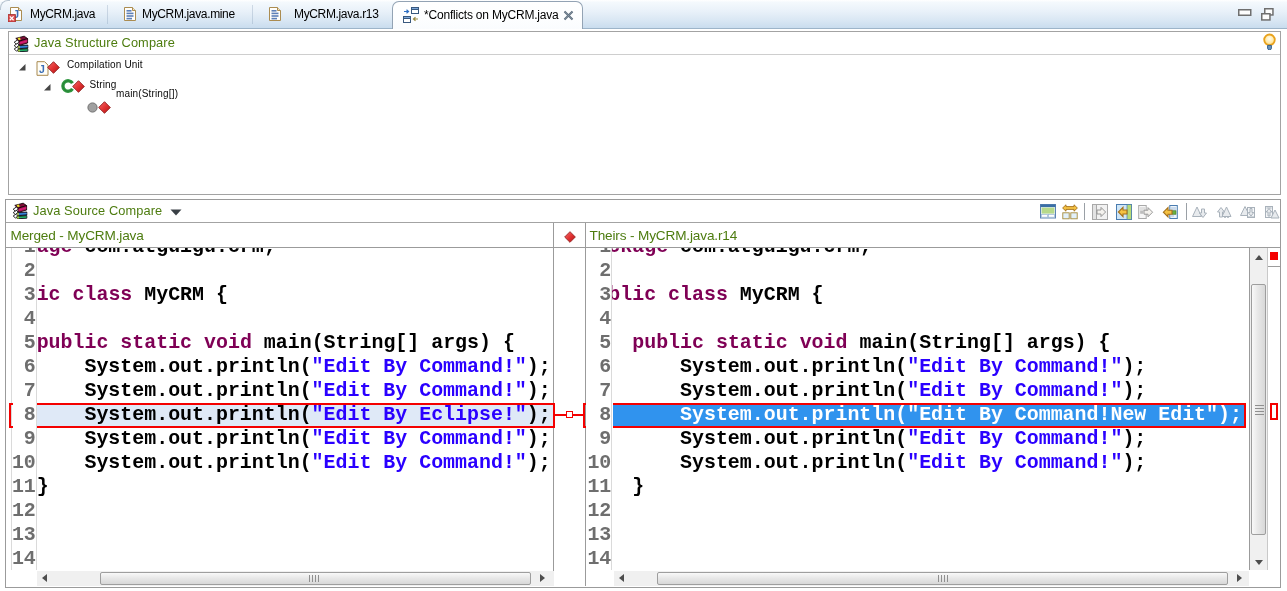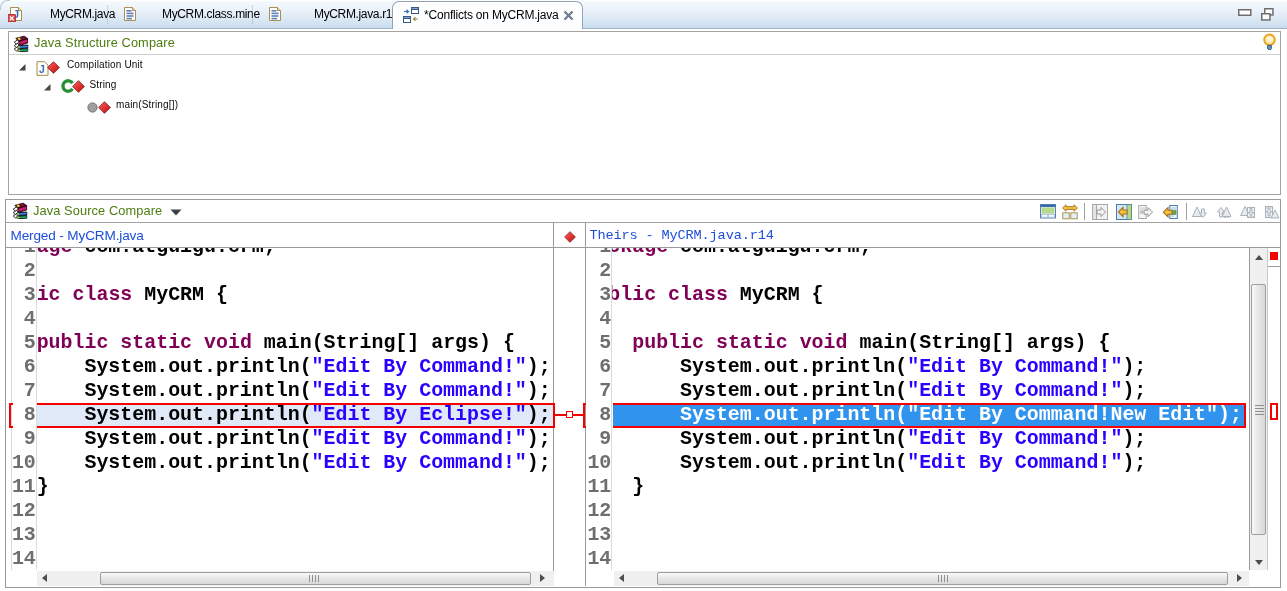--- a/index.html
+++ b/index.html
@@ -3,36 +3,36 @@
 * { margin:0; padding:0; box-sizing:border-box; }
 html,body { width:1287px; height:591px; background:#fff; overflow:hidden;
   font-family:"Liberation Sans",sans-serif; }
 .abs { position:absolute; }
 svg { display:block; }
 
 #tabbar { position:absolute; left:0; top:0; width:1287px; height:29px;
   background:linear-gradient(to bottom,#ffffff 0,#f4f9fd 8%,#e9f1f9 40%,#d8e6f3 75%,#c9dcee 100%);
   border-bottom:1px solid #9db4c9; }
 .tab { position:absolute; top:0; height:28px; }
-.tab .tx { position:absolute; top:7px; font-size:12px; letter-spacing:-0.35px; color:#000; white-space:nowrap;margin-left:20px; }
+.tab .tx { position:absolute; top:7px; font-size:12px; letter-spacing:-0.35px; color:#000; white-space:nowrap; }
 .tabsep { position:absolute; top:5px; height:19px; width:1px; background:rgba(125,150,175,.3); }
 #seltab { position:absolute; left:392px; top:1px; width:191px; height:28px;
   background:linear-gradient(to bottom,#ffffff, #fdfeff 60%, #fafcfe);
   border:1px solid #93a3b4; border-bottom:none; border-radius:7px 7px 0 0; }
 
 #structpanel { position:absolute; left:8px; top:31px; width:1273px; height:164px;
   background:#fff; border:1px solid #a3a3a3; }
 #structhead { position:absolute; left:0; top:0; width:100%; height:23px; border-bottom:1px solid #cecece; }
 .headtx { position:absolute; font-size:12.8px; letter-spacing:0.1px; color:#4d7c0f; white-space:nowrap; }
 .treetx { position:absolute; font-size:10px; letter-spacing:0.15px; color:#0a0a0a; white-space:nowrap; }
 #srcpanel { position:absolute; left:5px; top:199px; width:1276px; height:389px;
   background:#fff; border:1px solid #9b9b9b; }
 #srchead { position:absolute; left:0; top:0; width:100%; height:23px; border-bottom:1px solid #a3a3a3; }
 #paneheads { position:absolute; left:0; top:23px; width:100%; height:25px; border-bottom:1px solid #9b9b9b; }
-.phtx { position:absolute; top:4px; font-size:13.6px; letter-spacing:-0.15px; color:#1d4ed8; white-space:nowrap; }
+.phtx { position:absolute; top:4px; font-size:13.6px; letter-spacing:-0.15px; color:#4d7c0f; white-space:nowrap; }
 
 .vline { position:absolute; width:1px; background:#9b9b9b; }
 .vlight { position:absolute; width:1px; background:#dadada; }
 
 .pane { position:absolute; top:48px; height:322px; overflow:hidden; background:#fff; }
 .code, .nums { position:absolute; top:-12.9px; font-family:"Liberation Mono",monospace;
   font-weight:bold; font-size:19.93px; line-height:24px; white-space:pre; }
 .nums { text-align:right; color:#6e6e6e; }
 .cl { height:24px; }
 .k { color:#7f0055; }
@@ -59,21 +59,21 @@
 <div class="tabsep" style="left:107px"></div>
 <svg class="abs" style="left:122px;top:6px" width="16" height="16" viewBox="0 0 16 16">
     <path d="M2.5 1.5 h8 l3 3 v10 h-11 z" fill="#fffefb" stroke="#ab8c51" stroke-width="1"></path>
     <path d="M10.5 1.5 v3 h3" fill="#f0e3c4" stroke="#ab8c51" stroke-width="1"></path>
     <rect x="4.5" y="4" width="5" height="1.6" fill="#5c7fb8"></rect>
     <rect x="4.5" y="6.6" width="7" height="1.6" fill="#5c7fb8"></rect>
     <rect x="4.5" y="9.2" width="7" height="1.6" fill="#5c7fb8"></rect>
     <rect x="4.5" y="11.8" width="5.5" height="1.6" fill="#5c7fb8"></rect>
   </svg>
 <div class="tab" style="left:107px;width:145px">
-    <div class="tx" style="left:35px">MyCRM.class.mine</div>
+    <div class="tx" style="left:35px">MyCRM.java.mine</div>
   </div>
 <div class="tabsep" style="left:252px"></div>
 <svg class="abs" style="left:267px;top:6px" width="16" height="16" viewBox="0 0 16 16">
     <path d="M2.5 1.5 h8 l3 3 v10 h-11 z" fill="#fffefb" stroke="#ab8c51" stroke-width="1"></path>
     <path d="M10.5 1.5 v3 h3" fill="#f0e3c4" stroke="#ab8c51" stroke-width="1"></path>
     <rect x="4.5" y="4" width="5" height="1.6" fill="#5c7fb8"></rect>
     <rect x="4.5" y="6.6" width="7" height="1.6" fill="#5c7fb8"></rect>
     <rect x="4.5" y="9.2" width="7" height="1.6" fill="#5c7fb8"></rect>
     <rect x="4.5" y="11.8" width="5.5" height="1.6" fill="#5c7fb8"></rect>
   </svg>
@@ -173,21 +173,21 @@
 <svg class="abs" style="left:97.5px;top:100.5px" width="13" height="13" viewBox="0 0 13 13">
     <defs>
       <linearGradient id="dg" x1="0" y1="0" x2="1" y2="1">
         <stop offset="0" stop-color="#f36d6d"></stop>
         <stop offset="0.5" stop-color="#e23333"></stop>
         <stop offset="1" stop-color="#b01212"></stop>
       </linearGradient>
     </defs>
     <polygon points="6.5,0.7 12.3,6.5 6.5,12.3 0.7,6.5" fill="url(#dg)" stroke="#8f1b1b" stroke-width="0.9"></polygon>
   </svg>
-<div class="treetx" style="left:116px;top:99px;">main(String[])</div>
+<div class="treetx" style="left:116px;top:88px;">main(String[])</div>
 <div id="srcpanel">
     <div id="srchead"></div>
     <div id="paneheads"></div>
   </div>
 <svg class="abs" style="left:12px;top:202px" width="17" height="17" viewBox="0 0 17 17">
     <path d="M1.2 7.2 L4.4 5.0 L6.6 7.0 L3.4 9.2 Z" fill="#fff" stroke="#111" stroke-width="0.9"></path>
     <path d="M1.2 10.6 L4.4 8.4 L6.6 10.4 L3.4 12.6 Z" fill="#fff" stroke="#111" stroke-width="0.9"></path>
     <path d="M1.2 14.0 L4.4 11.8 L6.6 13.8 L3.4 16.0 Z" fill="#fff" stroke="#111" stroke-width="0.9"></path>
     <path d="M2.8 3.4 L11.2 1.2 L14.6 3.6 L6.2 6.2 Z" fill="#7c0e38" stroke="#160308" stroke-width="0.9"></path>
     <path d="M6.2 6.2 L14.6 3.6 L14.6 8.0 L6.2 10.4 Z" fill="#b01356" stroke="#160308" stroke-width="0.9"></path>
@@ -198,21 +198,21 @@
     <rect x="5.4" y="10.9" width="1.2" height="2.6" fill="#e6e32a"></rect>
     <path d="M5.2 14.2 L14.8 13.6 L14.8 16.2 L5.2 16.8 Z" fill="#0e7a3c" stroke="#10131c" stroke-width="0.9"></path>
     <path d="M5.4 14.9 L14.6 14.4 L14.6 15.4 L5.4 15.9 Z" fill="#2fbf76"></path>
     <rect x="5.4" y="14.4" width="1.2" height="2.2" fill="#e6e32a"></rect>
   </svg>
 <div class="headtx" style="left:33px;top:202.5px;">Java Source Compare</div>
 <svg class="abs" style="left:170px;top:209px" width="12" height="7" viewBox="0 0 12 7">
     <polygon points="0.5,0.5 11.5,0.5 6,6.5" fill="#3a4046"></polygon>
   </svg>
 <div class="phtx" style="left:10.5px;top:228px;position:absolute;">Merged - MyCRM.java</div>
-<div class="phtx" style="left:589.5px;top:228px;position:absolute;font-family:Liberation Mono, monospace;">Theirs - MyCRM.java.r14</div>
+<div class="phtx" style="left:589.5px;top:228px;position:absolute;">Theirs - MyCRM.java.r14</div>
 <svg class="abs" style="left:563.5px;top:230.5px" width="12" height="12" viewBox="0 0 13 13">
     <defs>
       <linearGradient id="dg" x1="0" y1="0" x2="1" y2="1">
         <stop offset="0" stop-color="#f36d6d"></stop>
         <stop offset="0.5" stop-color="#e23333"></stop>
         <stop offset="1" stop-color="#b01212"></stop>
       </linearGradient>
     </defs>
     <polygon points="6.5,0.7 12.3,6.5 6.5,12.3 0.7,6.5" fill="url(#dg)" stroke="#8f1b1b" stroke-width="0.9"></polygon>
   </svg>

